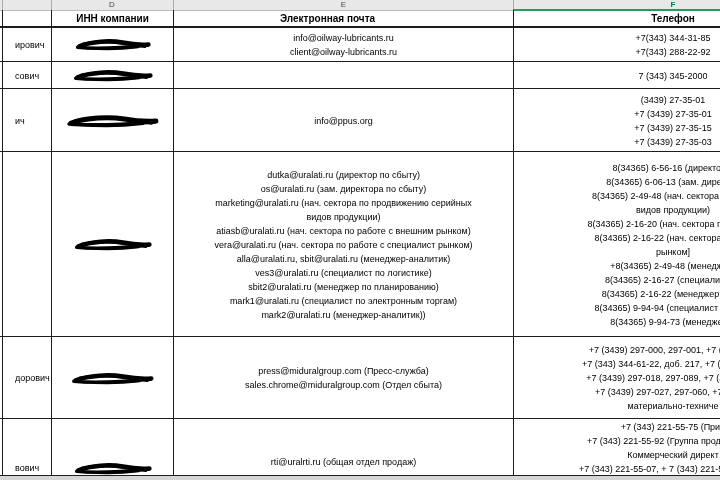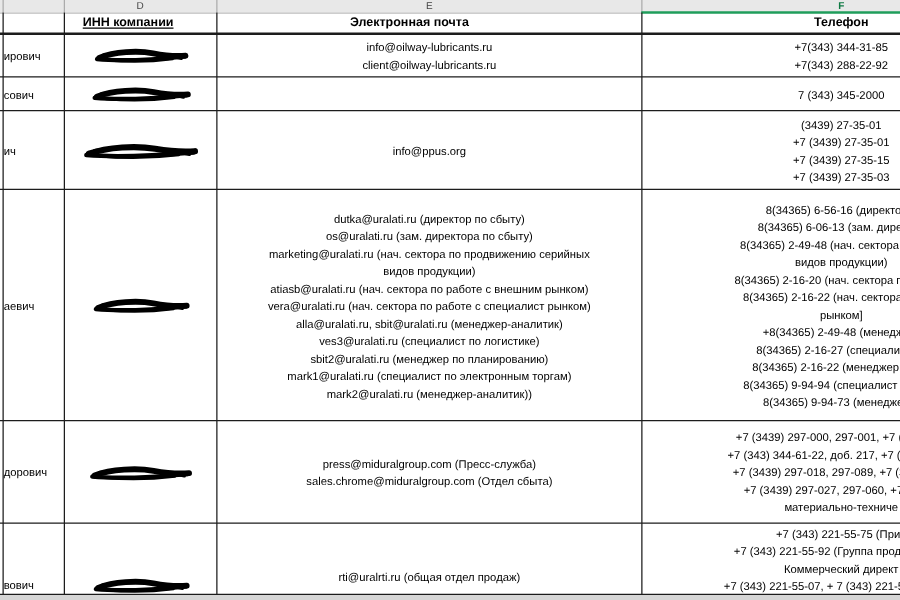--- a/index.html
+++ b/index.html
@@ -20,21 +20,21 @@
   .vline{position:absolute; top:10px; width:1px; height:466px; background:#1c1c1c;}
   .hline.thick{height:2px;}
   .grey-under{position:absolute; left:0; top:10px; width:513px; height:1px; background:#BDBDBD;}
   
   .hdr{position:absolute; top:10px; height:17px; display:flex; align-items:center;
     justify-content:center; font-weight:bold; font-size:10px; white-space:nowrap;}
   
   .row{position:absolute; left:0; width:720px;}
   .cell{position:absolute; top:0; height:100%; display:flex; flex-direction:column;
     justify-content:center; font-size:9px;}
-  .name-cell{left:2px; width:48px; align-items:flex-start; padding-left:1px; overflow:hidden; white-space:nowrap;}
+  .name-cell{left:2px; width:48px; align-items:flex-start; padding-left:13px; overflow:hidden; white-space:nowrap;}
   .inn-cell{left:52px; width:121px; align-items:center;}
   .email-cell{left:174px; width:339px; align-items:center; text-align:center;}
   .phone-cell{left:514px; width:318px; align-items:center; text-align:center;}
   .ln{line-height:14px; white-space:nowrap;}
   
   .r5 .name-cell,.r5 .inn-cell{padding-bottom:20px;}
   .r6 .name-cell,.r6 .inn-cell{padding-top:20px;}
   .r6 .email-cell{padding-top:14px;}
   
   .scrib{display:block;}
@@ -62,21 +62,21 @@
     <div class="letter-cell" style="left:174px;width:339px;">E</div>
     <div class="letter-cell sel" style="left:514px;width:318px;">F</div>
     <div class="lsep" style="left:2px"></div>
     <div class="lsep" style="left:51px"></div>
     <div class="lsep" style="left:173px"></div>
     <div class="lsep" style="left:513px"></div>
   </div>
   <div class="grey-under"></div>
   <div class="green-underline"></div>
 
-  <div class="hdr" style="left:42px;width:121px;text-decoration:underline;">ИНН компании</div>
+  <div class="hdr" style="left:52px;width:121px;">ИНН компании</div>
   <div class="hdr" style="left:158px;width:339px;">Электронная почта</div>
   <div class="hdr" style="left:514px;width:318px;">Телефон</div>
 
   <div class="row r1" style="top:27px;height:35px;">
     <div class="cell name-cell">
         <span class="ln">ирович</span>
       </div>
     <div class="cell inn-cell">
         <svg class="scrib" width="78" height="13" viewBox="0 0 90 14" preserveAspectRatio="none">
           <use href="#scrib-shape"></use>
@@ -120,23 +120,20 @@
       </div>
     <div class="cell phone-cell">
         <div class="ln">(3439) 27-35-01</div>
         <div class="ln">+7 (3439) 27-35-01</div>
         <div class="ln">+7 (3439) 27-35-15</div>
         <div class="ln">+7 (3439) 27-35-03</div>
       </div>
   </div>
 
   <div class="row r4" style="top:152px;height:185px;">
-    <div class="cell name-cell">
-        <span class="ln">аевич</span>
-      </div>
     <div class="cell inn-cell">
         <svg class="scrib" width="80" height="13" viewBox="0 0 90 14" preserveAspectRatio="none">
           <use href="#scrib-shape"></use>
         </svg>
       </div>
     <div class="cell email-cell">
         <div class="ln">dutka@uralati.ru (директор по сбыту)</div>
         <div class="ln">os@uralati.ru (зам. директора по сбыту)</div>
         <div class="ln">marketing@uralati.ru (нач. сектора по продвижению серийных</div>
         <div class="ln">видов продукции)</div>

